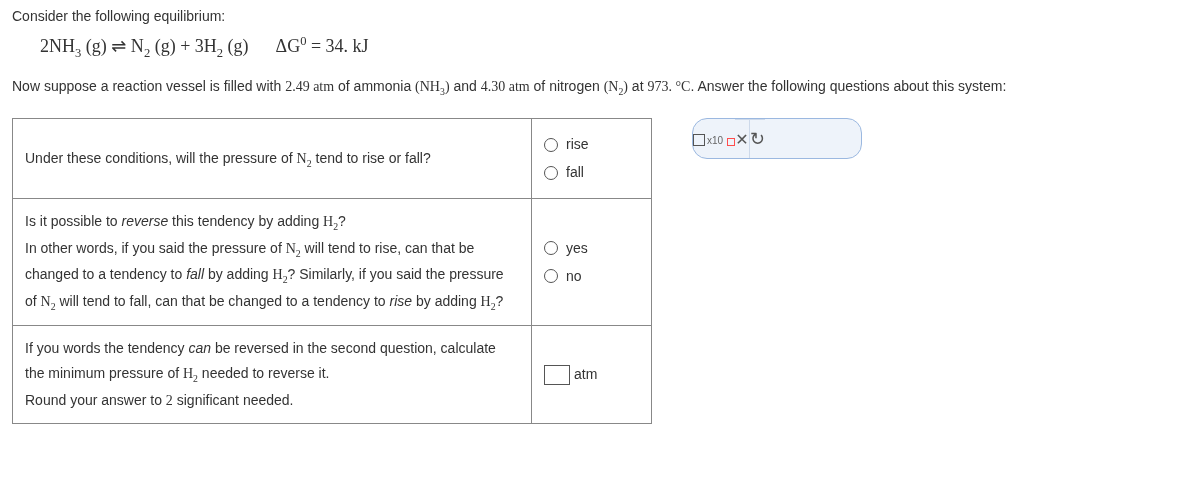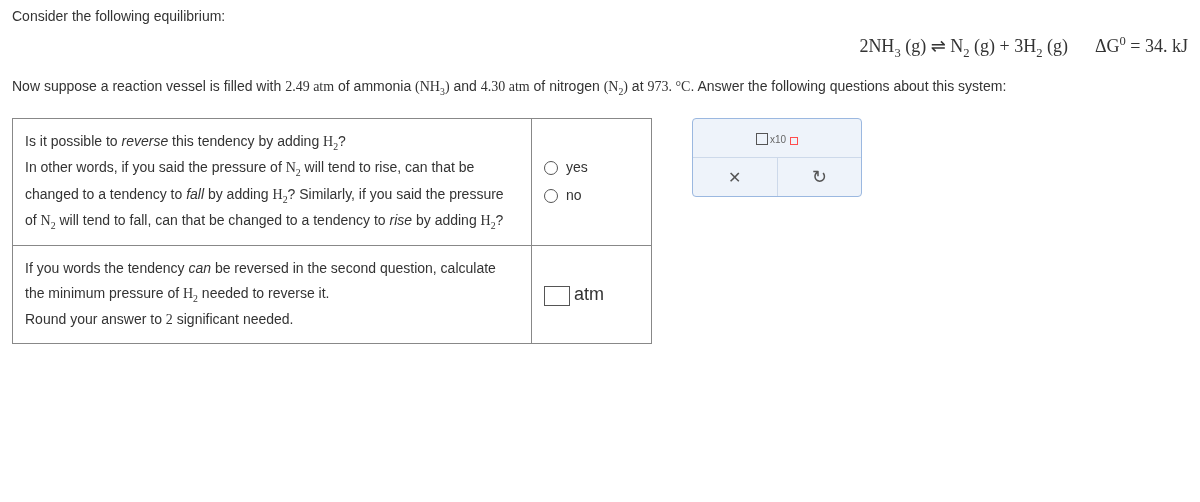--- a/index.html
+++ b/index.html
@@ -1,31 +1,31 @@
 <!DOCTYPE html>
 <html><head>
   <meta charset="utf-8">
   <style>
     * { box-sizing: border-box; margin: 0; padding: 0; }
     body { font-family: Arial, sans-serif; font-size: 14px; color: #333; padding: 8px 12px; width: 1200px; }
     .intro { margin-bottom: 4px; }
-    .equation { font-family: 'Times New Roman', serif; font-size: 18px; margin: 10px 0 14px 28px; text-align: right; }
+    .equation { font-family: 'Times New Roman', serif; font-size: 18px; margin: 10px 0 14px 28px; }
     .prompt { line-height: 1.7; }
     .sup { font-size: 0.7em; vertical-align: super; }
     .sub { font-size: 0.7em; vertical-align: sub; }
     .serif { font-family: 'Times New Roman', serif; }
     .layout { display: flex; gap: 40px; align-items: flex-start; margin-top: 18px; }
     table.qtable { border-collapse: collapse; width: 640px; }
     table.qtable td { border: 1px solid #888; padding: 10px 12px; vertical-align: middle; line-height: 1.8; }
     .answer-cell { width: 120px; text-align: left; }
     .radio-row { display: flex; align-items: center; gap: 8px; margin: 3px 0; }
     .radio { width: 14px; height: 14px; border: 1.5px solid #555; border-radius: 50%; display: inline-block; flex-shrink: 0; }
     .textbox { display:inline-block; width: 26px; height: 20px; border: 1px solid #555; vertical-align: middle; }
-    .unit { margin-left: 4px; font-size: 18px; }
-    .side-panel { border: 1px solid #9bb8e0; border-radius: 4px; background: #eef3fa; width: 170px; padding: 0; display:flex; flex-direction:column; }
+    .unit { margin-left: 4px; font-size: 14px; }
+    .side-panel { border: 1px solid #9bb8e0; border-radius: 15px; background: #eef3fa; width: 170px; padding: 0; display:flex; flex-direction:row; }
     .panel-top { display:flex; align-items:center; justify-content:center; padding: 14px 0 12px; }
     .panel-bottom { display:flex; border-top: 1px solid #cdd9ea; }
     .panel-bottom .pbtn { flex:1; display:flex; align-items:center; justify-content:center; height: 38px; }
     .panel-bottom .pbtn + .pbtn { border-left: 1px solid #cdd9ea; }
     .exp-btn { display:flex; align-items:flex-end; gap:2px; }
     .sq { width:12px; height:12px; border:1.5px solid #555; display:inline-block; }
     .sqsm { width:8px; height:8px; border:1.5px solid #ff4d4d; display:inline-block; }
     .x10 { font-size:10px; color:#666; margin-right:2px; }
     .xicon { font-size:16px; color:#555; }
     .undo { font-size:18px; color:#555; transform: scaleX(-1); }
@@ -40,20 +40,35 @@
   2NH<span class="sub">3</span> (g) ⇌ N<span class="sub">2</span> (g) + 3H<span class="sub">2</span> (g) &nbsp;&nbsp;&nbsp;&nbsp; ΔG<span class="sup">0</span> = 34. kJ
 </div>
 
 <div class="prompt">
   <span>Now suppose a reaction vessel is filled with </span><span class="serif">2.49 atm</span><span> of ammonia </span><span class="serif">(NH<span class="sub">3</span>)</span><span> and </span><span class="serif">4.30 atm</span><span> of nitrogen </span><span class="serif">(N<span class="sub">2</span>)</span><span> at </span><span class="serif">973. °C</span><span>. Answer the following questions about this system:</span>
 </div>
 
 <div class="layout">
   <table class="qtable">
     <tbody>
+        <tr>
+      <td>
+        <span>Under these conditions, will the pressure of </span><span class="serif">N<span class="sub">2</span></span><span> tend to rise or fall?</span>
+      </td>
+      <td class="answer-cell">
+        <div class="radio-row">
+          <span class="radio"></span>
+          <span>rise</span>
+        </div>
+        <div class="radio-row">
+          <span class="radio"></span>
+          <span>fall</span>
+        </div>
+      </td>
+    </tr>
     <tr>
       <td>
         <span>Is it possible to </span><span class="italic">reverse</span><span> this tendency by adding </span><span class="serif">H<span class="sub">2</span></span><span>?</span><br>
         <span>In other words, if you said the pressure of </span><span class="serif">N<span class="sub">2</span></span><span> will tend to rise, can that be changed to a tendency to </span><span class="italic">fall</span><span> by adding </span><span class="serif">H<span class="sub">2</span></span><span>? Similarly, if you said the pressure of </span><span class="serif">N<span class="sub">2</span></span><span> will tend to fall, can that be changed to a tendency to </span><span class="italic">rise</span><span> by adding </span><span class="serif">H<span class="sub">2</span></span><span>?</span>
       </td>
       <td class="answer-cell">
         <div class="radio-row">
           <span class="radio"></span>
           <span>yes</span>
         </div>

